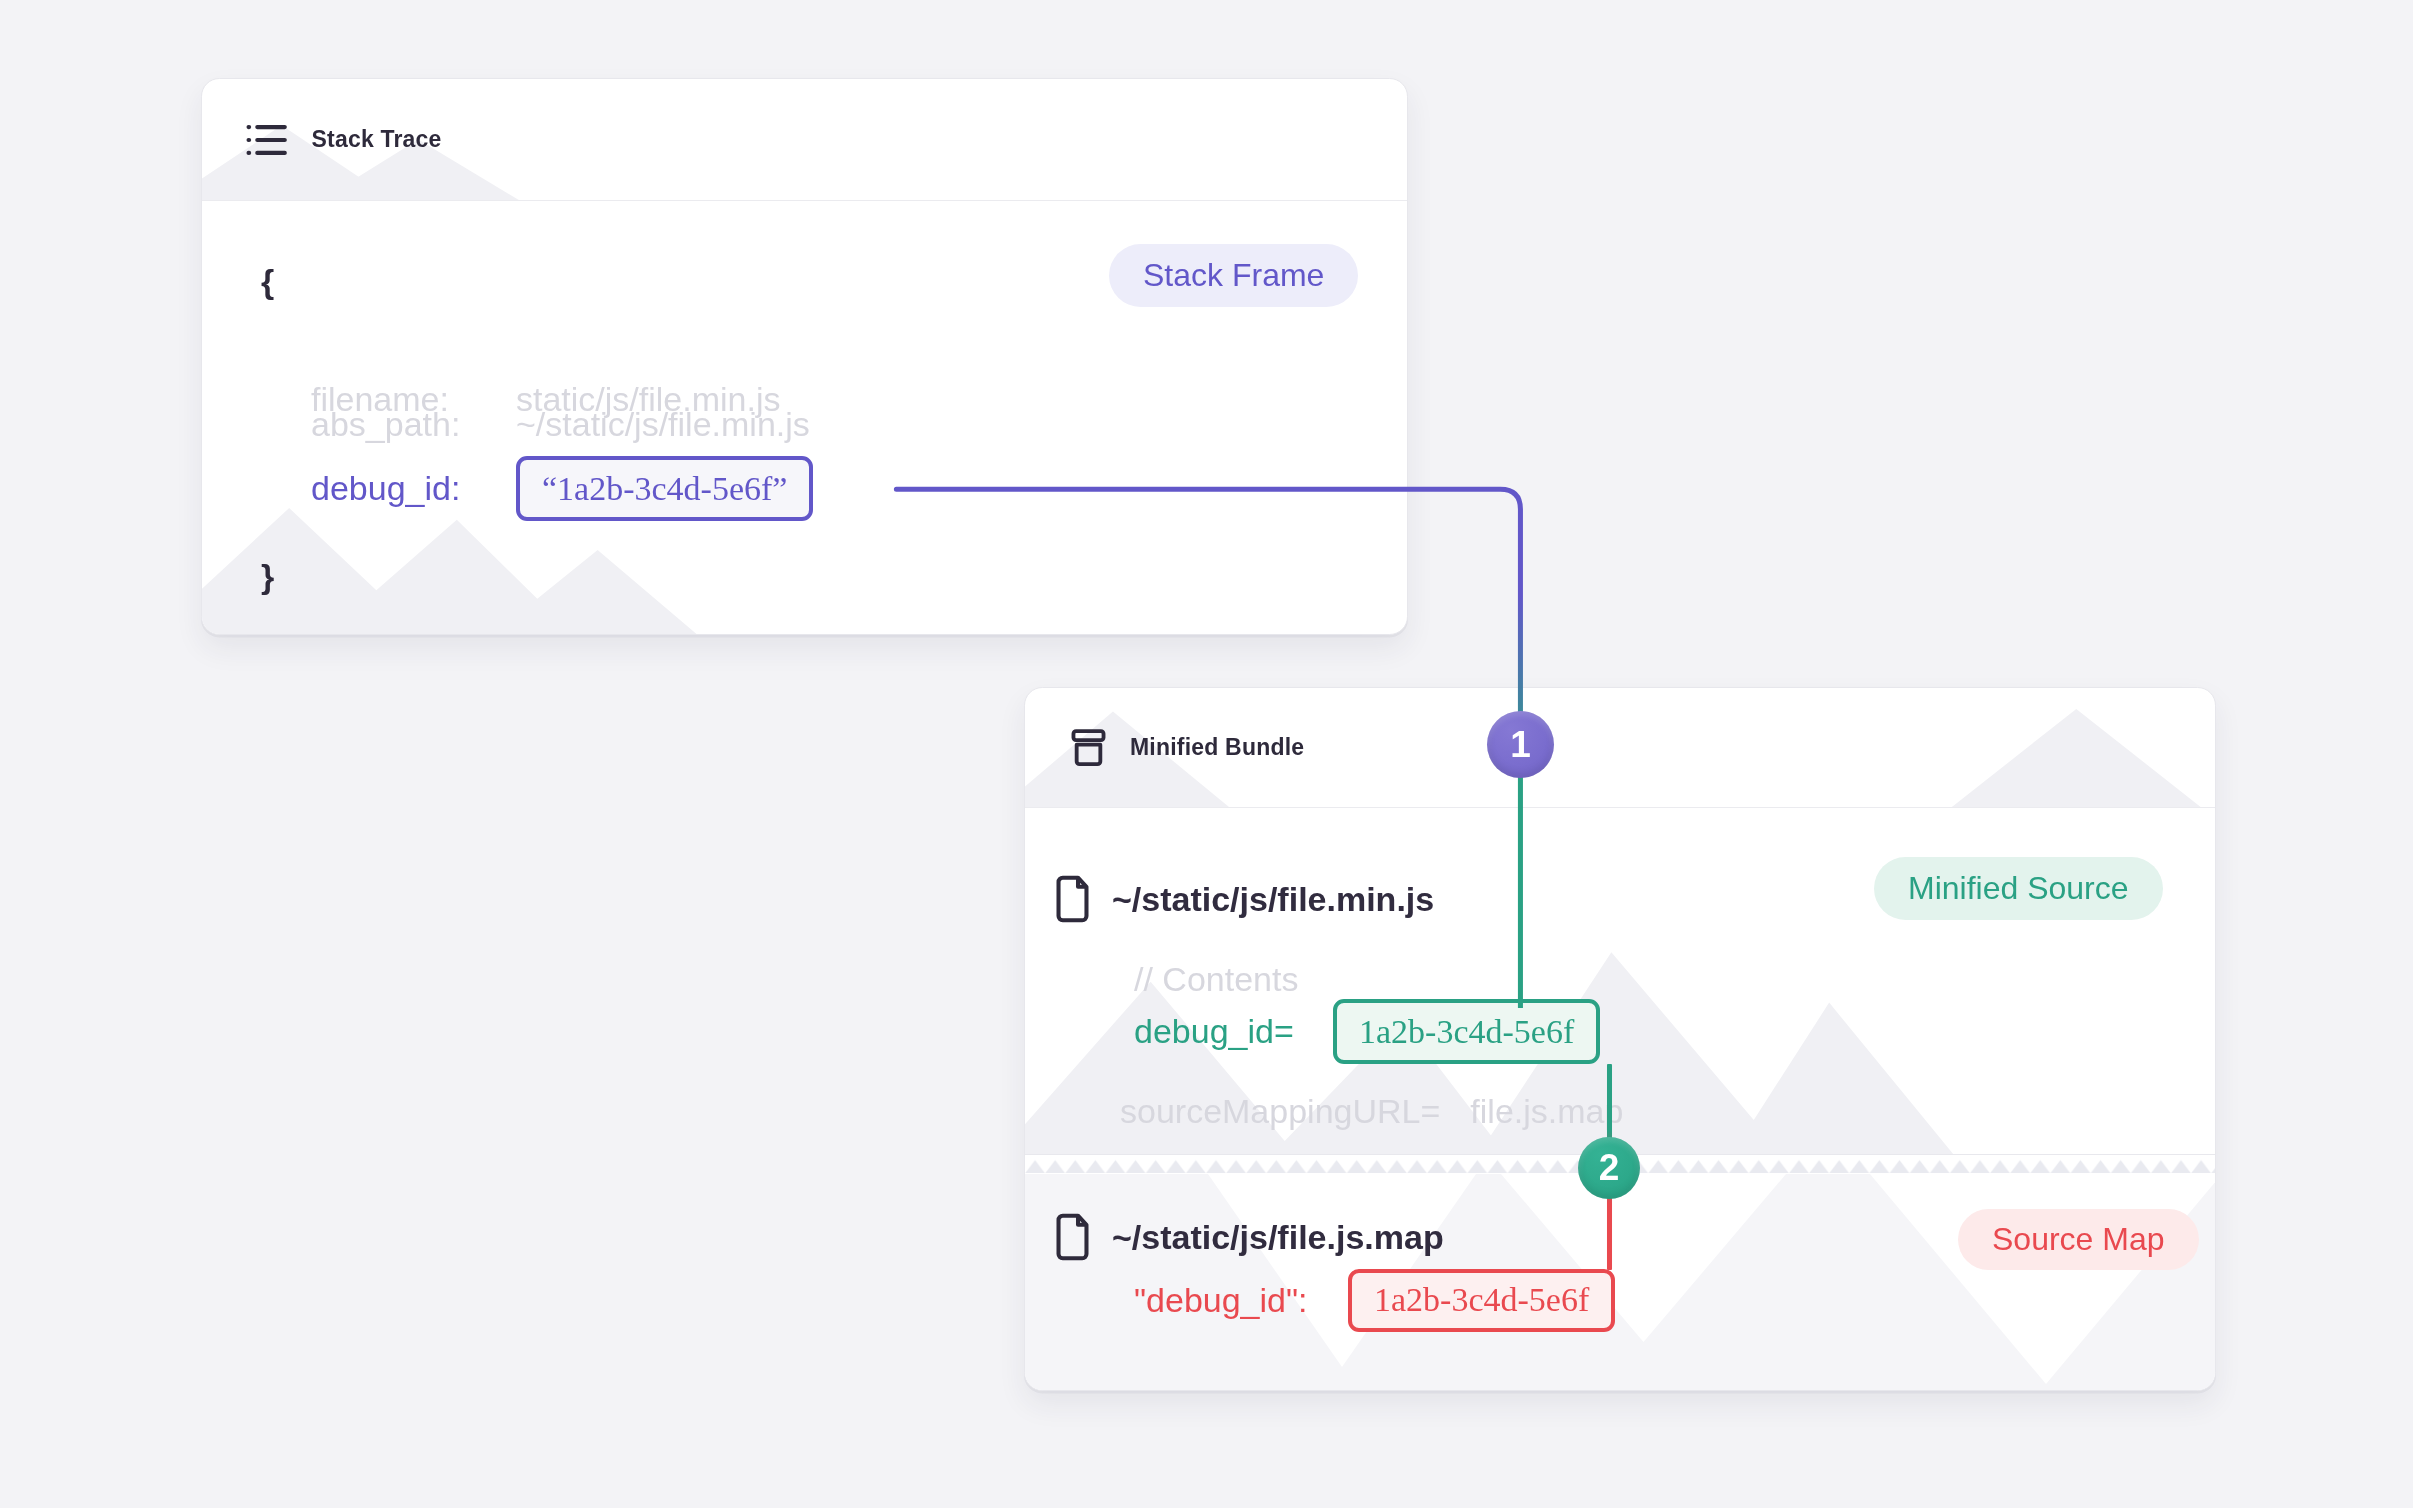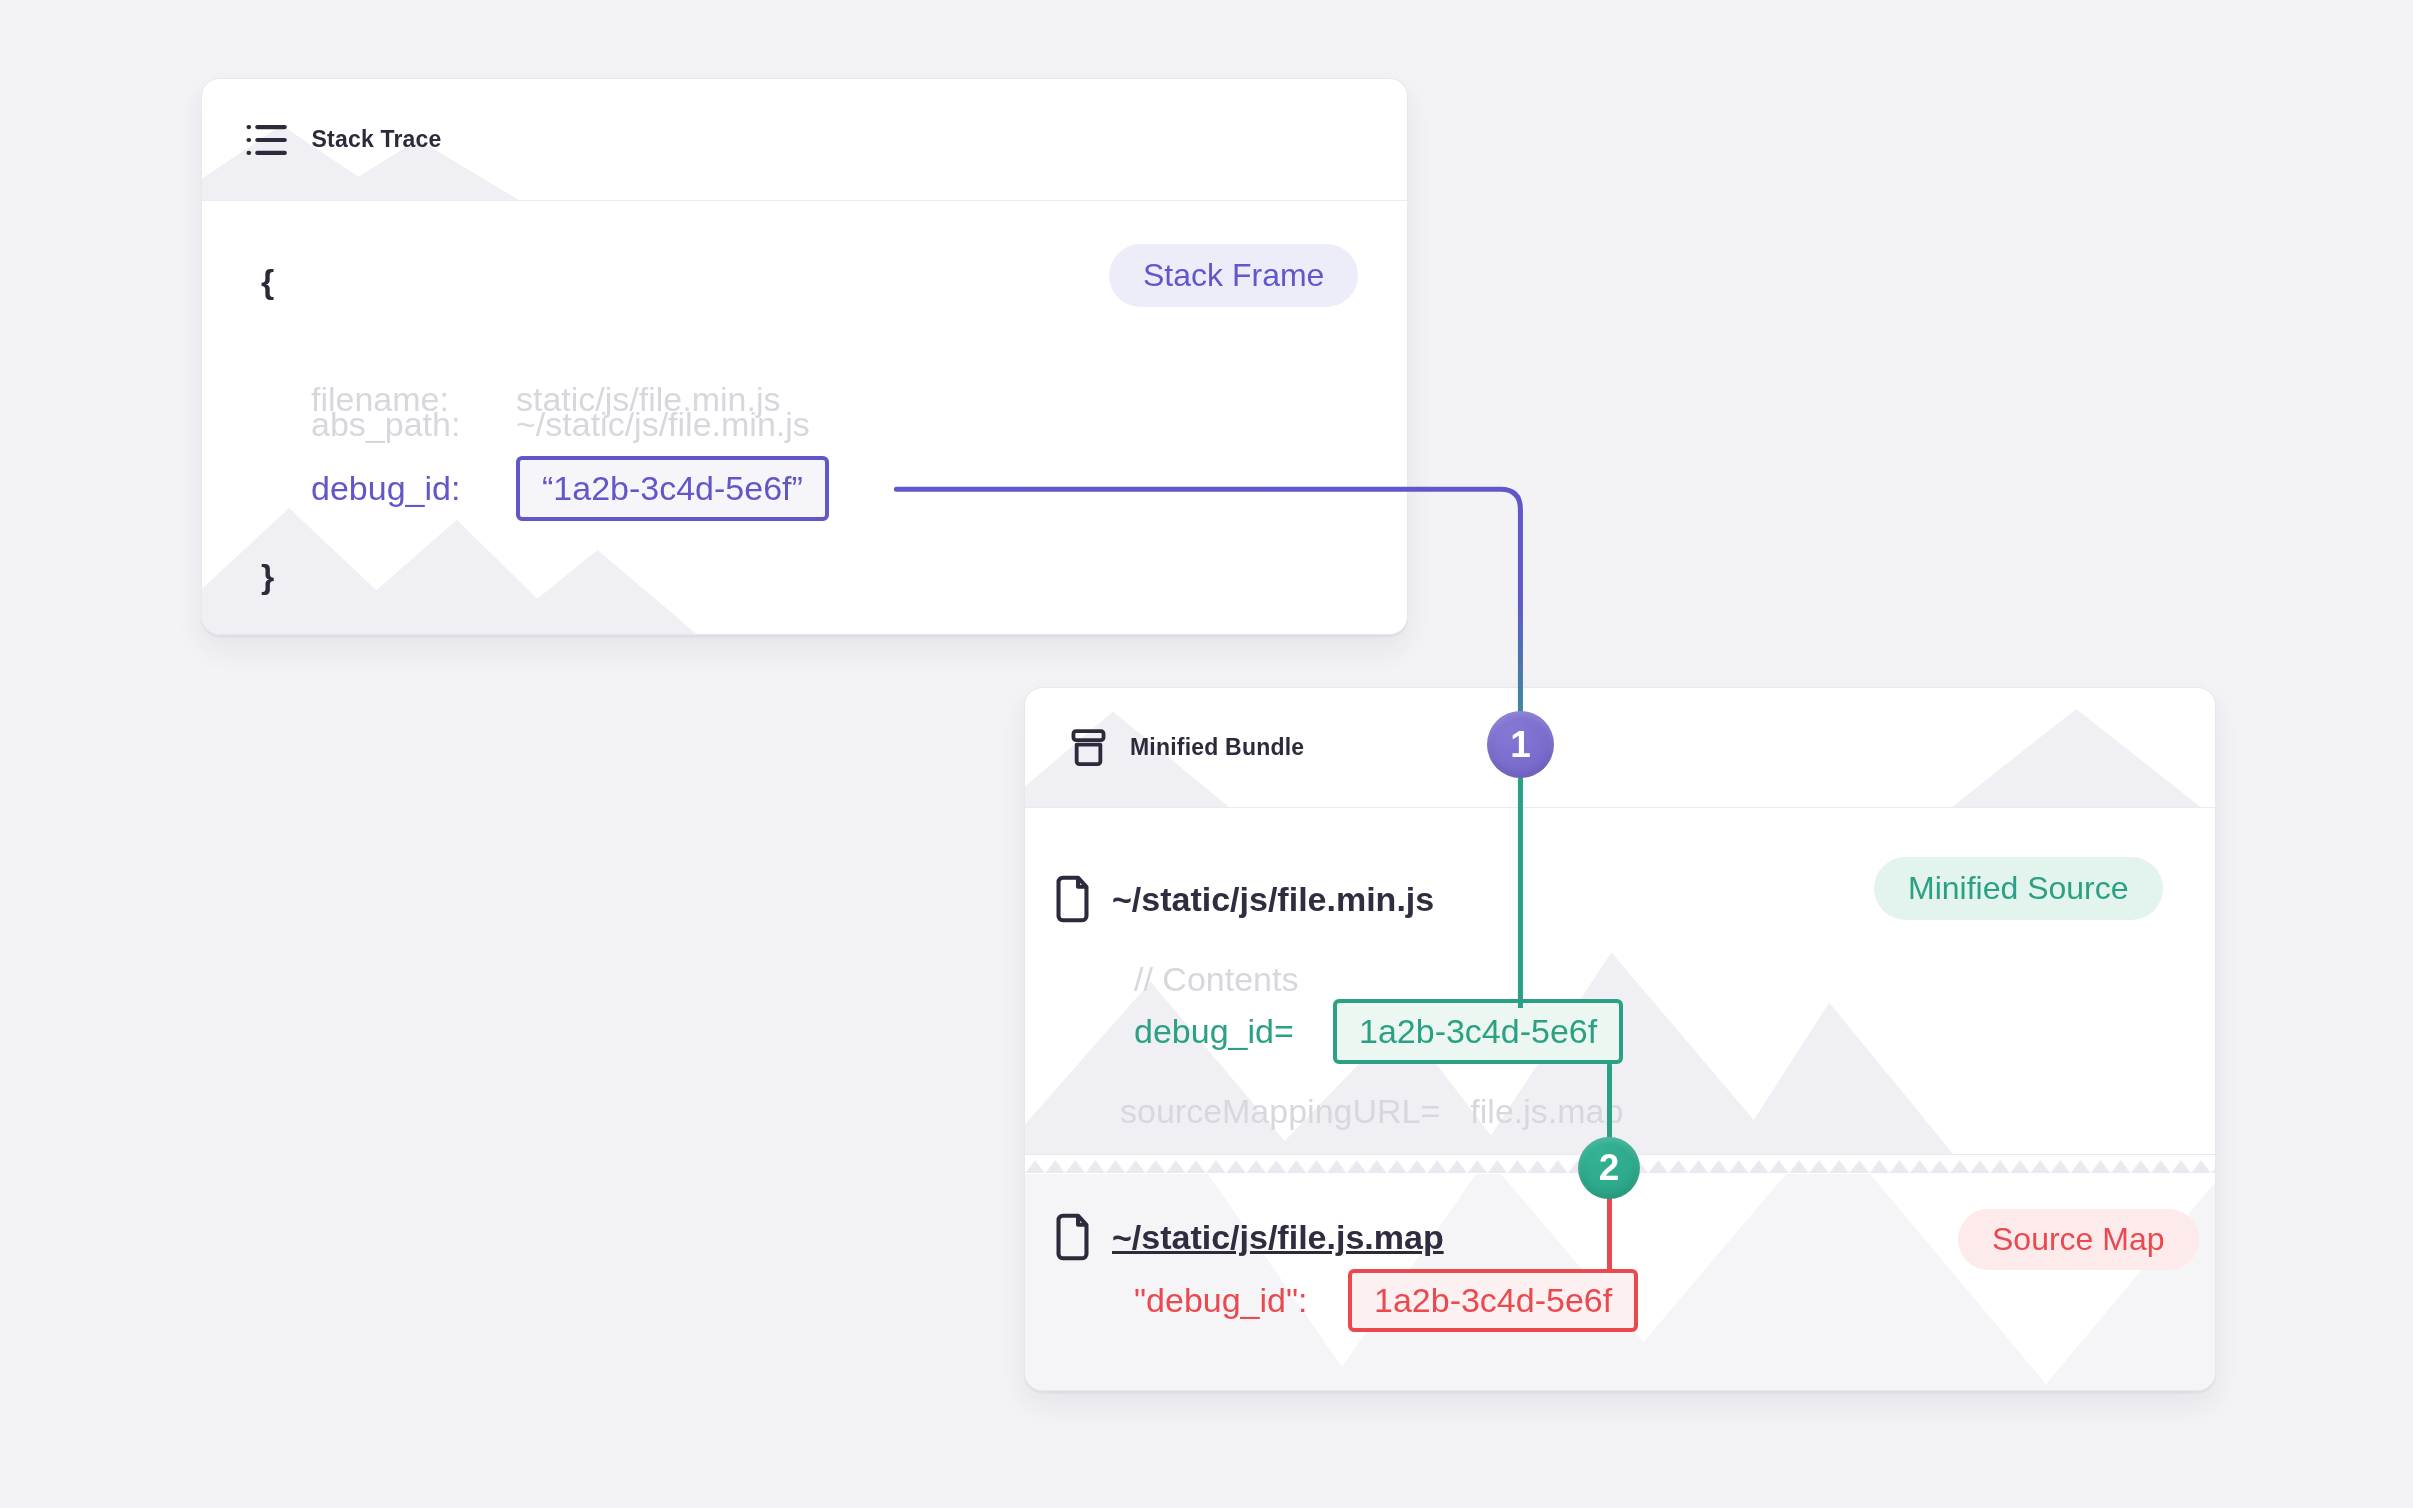--- a/index.html
+++ b/index.html
@@ -39,22 +39,22 @@
   .code{font-size:34px;font-weight:500;white-space:nowrap;}
   .muted{color:var(--muted);}
   .key-col{display:inline-block;}
   .row{position:absolute;display:flex;align-items:center;z-index:2;}
   .badge{
     position:absolute;display:flex;align-items:center;justify-content:center;
     border-radius:34px;font-size:32px;font-weight:500;white-space:nowrap;z-index:3;
   }
   .idbox{
     display:flex;align-items:center;justify-content:center;
-    border-radius:6px;font-size:34px;font-weight:500;white-space:nowrap;
-    padding:8px 22px;height:65px;z-index:3;
+    border-radius:11px;font-size:34px;font-weight:500;white-space:nowrap;
+    padding:8px 22px;height:65px;z-index:3;font-family:Liberation Serif, serif;
   }
   .idbox.purple{border:4.2px solid var(--purple);background:var(--box-purple-bg);color:var(--purple);}
   .idbox.teal{border:4.2px solid var(--teal);background:var(--box-teal-bg);color:var(--teal);}
   .idbox.red{border:4.2px solid var(--red);background:var(--box-red-bg);color:var(--red);}
   .step-circle{
     position:absolute;border-radius:50%;
     display:flex;align-items:center;justify-content:center;
     color:#fff;font-size:37px;font-weight:700;z-index:7;
     box-shadow:inset 0 -4.2px 8.4px rgba(0,0,0,.10), inset 0 3.4px 6.7px rgba(255,255,255,.18);
   }
@@ -181,21 +181,21 @@
       <rect width="1423" height="22" fill="url(#zz)"></rect>
     </svg>
   </div>
 
   <div class="section2" style="top:486px;height:218px;">
     <div class="white-v" style="left:183px;top:0;width:268px;height:193px;"></div>
     <div class="white-v" style="left:476px;top:0;width:285px;height:168px;"></div>
     <div class="white-v" style="left:845px;top:0;width:352px;height:210px;"></div>
   </div>
 
-  <div class="row" style="left:28px;top:525px;height:49px;gap:20px;z-index:2;text-decoration:underline;">
+  <div class="row" style="left:28px;top:525px;height:49px;gap:20px;z-index:2;">
     <svg width="39" height="49" viewBox="0 0 24 30">
       <path d="M3.4 4.2 a2.6 2.6 0 0 1 2.6 -2.6 h9.4 l5.2 5.6 v18 a2.6 2.6 0 0 1 -2.6 2.6 h-12 a2.6 2.6 0 0 1 -2.6 -2.6 Z" fill="none" stroke="var(--dark)" stroke-width="2.5" stroke-linejoin="round"></path>
       <path d="M15.4 1.8 v5.4 h5.2" fill="none" stroke="var(--dark)" stroke-width="2.5" stroke-linejoin="round"></path>
     </svg>
     <span class="file-title">~/static/js/file.js.map</span>
   </div>
 
   <div class="badge" style="left:933px;top:521px;height:61px;padding:0 34px;background:var(--badge-red-bg);color:var(--red);">Source Map</div>
 
   <div class="row" style="left:109px;top:580px;height:64px;z-index:2;">

